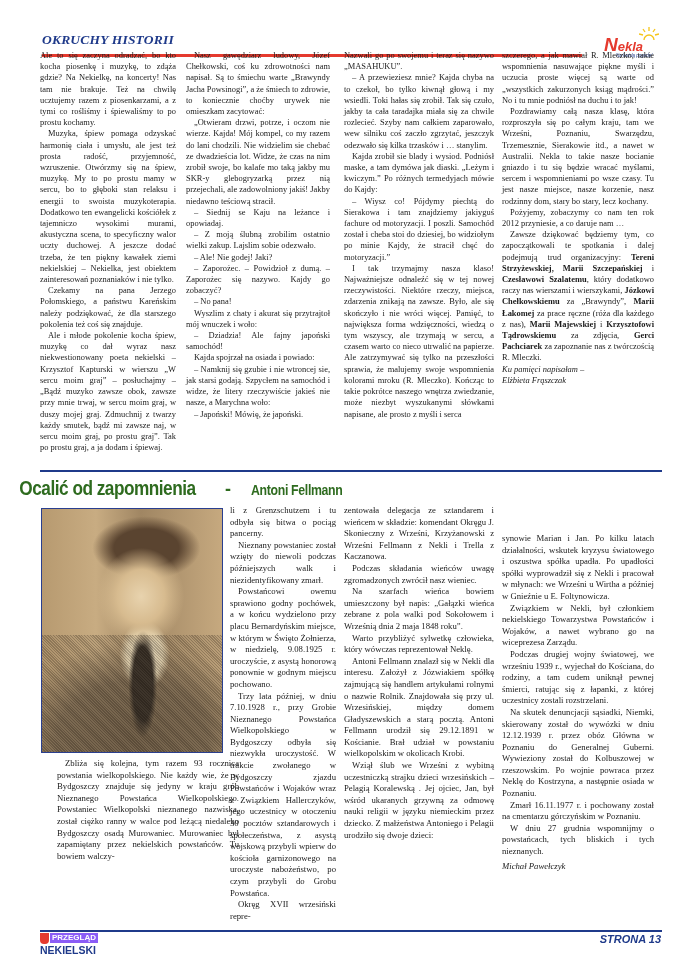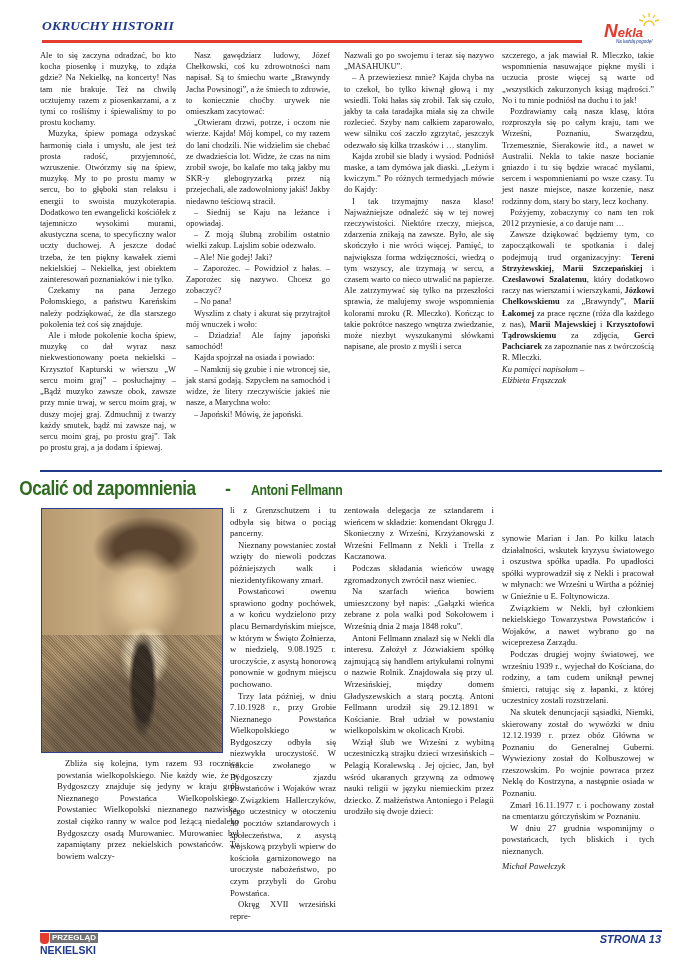--- a/index.html
+++ b/index.html
@@ -1,18 +1,18 @@
 <!DOCTYPE html>
 <html><head>
 <meta charset="utf-8">
 <style>
   * { margin: 0; padding: 0; box-sizing: border-box; }
   body { width: 679px; height: 960px; background: #ffffff; overflow: hidden; position: relative;
          font-family: "Liberation Serif", "DejaVu Serif", serif; color: #1a1a1a; }
-  .header { position: absolute; left: 34px; top: 12px; width: 630px; height: 32px; text-align: right; }
+  .header { position: absolute; left: 34px; top: 26px; width: 630px; height: 32px; text-align: right; }
   .section-title { position: absolute; left: 8px; top: 6px; font-family: "Liberation Serif", serif;
          font-style: italic; font-weight: bold; font-size: 13.5px; color: #1f3a8a; letter-spacing: 0.2px; }
   .header-rule { position: absolute; left: 8px; top: 28px; width: 540px; height: 3px; background: #e53a2e; }
   .logo { position: absolute; left: 555px; top: 0px; width: 80px; height: 36px; }
   .logo-word { position: absolute; left: 15px; top: 8px; font-family: "Liberation Sans", sans-serif;
          font-style: italic; font-weight: bold; font-size: 13px; color: #e53a2e; }
   .logo-word .n { font-size: 19px; color: #e53a2e; }
   .logo-tag { position: absolute; left: 27px; top: 27px; font-size: 4.5px; color: #1f3a8a;
          font-family: "Liberation Sans", sans-serif; font-style: italic; }
   .logo-sun { position: absolute; left: 50px; top: 1px; width: 20px; height: 14px; }
@@ -39,21 +39,21 @@
              radial-gradient(ellipse 8% 22% at 56% 72%, #2a241e 0%, #2a241e 70%, rgba(0,0,0,0) 100%),
              radial-gradient(ellipse 14% 14% at 57% 60%, #ede2c8 0%, #e5d6b4 70%, rgba(0,0,0,0) 100%),
              radial-gradient(ellipse 70% 40% at 50% 95%, #6c5b45 0%, #7a6850 60%, rgba(0,0,0,0) 100%),
              linear-gradient(90deg, #b79a70 0%, #c8ac82 30%, #a08663 55%, #c6a97f 100%); }
   .photo-shade { position:absolute; left:0; bottom:0; width:100%; height:48%;
            background: repeating-linear-gradient(45deg, rgba(60,48,35,0.35) 0 1px, rgba(140,120,95,0.2) 1px 2px); }
 
   .footer-rule { position: absolute; left: 40px; top: 930px; width: 622px; height: 1.5px; background: #1f3a8a; }
   .footer-logo { position: absolute; left: 40px; top: 932px; }
   .footer-logo .badge { position: absolute; left: 0; top: 1px; width: 9px; height: 11px; background: #e53a2e; border-radius: 0 0 4px 4px; }
-  .footer-logo .przeglad { position: absolute; left: 10px; top: 1px; background: #737373; color: #fff;
+  .footer-logo .przeglad { position: absolute; left: 10px; top: 1px; background: #8b5cf6; color: #fff;
          font-family: "Liberation Sans", sans-serif; font-size: 8px; font-weight: bold; padding: 0 2px; line-height: 10px; white-space: nowrap; }
   .footer-logo .nekielski { position: absolute; left: 0; top: 12px; color: #1f3a8a;
          font-family: "Liberation Sans", sans-serif; font-size: 10.5px; font-weight: bold; white-space: nowrap; }
   .page-num { position: absolute; right: 18px; top: 933px; color: #1f3a8a; font-family: "Liberation Sans", sans-serif;
          font-style: italic; font-weight: bold; font-size: 11px; }
 </style>
 </head>
 <body>
 
 <div class="header">
@@ -83,33 +83,34 @@
   <p class="ind">Czekamy na pana Jerzego Połomskiego, a państwu Kareńskim należy podziękować, że dla starszego pokolenia też coś się znajduje.</p>
   <p class="ind">Ale i młode pokolenie kocha śpiew, muzykę co dał wyraz nasz niekwestionowany poeta nekielski – Krzysztof Kapturski w wierszu „W sercu moim graj” – posłuchajmy – „Bądź muzyko zawsze obok, zawsze przy mnie trwaj, w sercu moim graj, w duszy mojej graj. Zdmuchnij z twarzy każdy smutek, bądź mi zawsze naj, w sercu moim graj, po prostu graj”. Tak po prostu graj, a ja dodam i śpiewaj.</p>
 </div>
 
 <div class="col" style="left:186px; top:50px; width:144px;">
   <p class="ind">Nasz gawędziarz ludowy, Józef Chełkowski, coś ku zdrowotności nam napisał. Są to śmiechu warte „Brawyndy Jacha Powsinogi”, a że śmiech to zdrowie, to koniecznie choćby urywek nie omieszkam zacytować:</p>
   <p class="dlg">„Otwieram drzwi, potrze, i oczom nie wierze. Kajda! Mój kompel, co my razem do lani chodzili. Nie widzielim sie chebać ze dwadzieścia lot. Widze, że czas na nim zrobił swoje, bo kalafe mo taką jakby mu SKR-y glebogryzarką przez nią przejechali, ale zadowolniony jakiś! Jakby niedawno teściową stracił.</p>
   <p class="dlg">– Siednij se Kaju na leżance i opowiadaj.</p>
   <p class="dlg">– Z moją ślubną zrobilim ostatnio wielki zakup. Lajslim sobie odezwało.</p>
   <p class="dlg">– Ale! Nie godej! Jaki?</p>
-  <p class="dlg">– Zaporożec. – Powidzioł z hałas. – Zaporożec się nazywo. Chcesz go zobaczyć?</p>
+  <p class="dlg">– Zaporożec. – Powidzioł z dumą. – Zaporożec się nazywo. Kajdy go zobaczyć?</p>
   <p class="dlg">– No pana!</p>
   <p class="dlg">Wyszlim z chaty i akurat się przytrajtoł mój wnuczek i woło:</p>
   <p class="dlg">– Dziadzia! Ale fajny japoński samochód!</p>
   <p class="dlg">Kajda spojrzał na osiada i powiado:</p>
   <p class="dlg">– Namknij się gzubie i nie wtroncej sie, jak starsi godają. Szpycłem na samochód i widze, że litery rzeczywiście jakieś nie nasze, a Marychna woło:</p>
   <p class="dlg">– Japoński! Mówię, że japoński.</p>
 </div>
 
 <div class="col" style="left:344px; top:50px; width:150px;">
   <p>Nazwali go po swojemu i teraz się nazywo „MASAHUKU”.</p>
   <p class="dlg">– A przewieziesz mnie? Kajda chyba na to czekoł, bo tylko kiwnął głową i my wsiedli. Toki hałas się zrobił. Tak się czuło, jakby ta cała taradajka miała się za chwile rozlecieć. Szyby nam całkiem zaparowało, wew silniku coś zaczło zgrzytać, jeszczyk odezwało się kilka trzasków i … stanylim.</p>
   <p class="ind">Kajda zrobił sie blady i wysiod. Podniósł maske, a tam dymówa jak diaski. „Leżym i kwiczym.” Po różnych termedyjach mówie do Kajdy:</p>
+  <p class="dlg">– Wiysz co! Pójdymy piechtą do Sierakowa i tam znajdziemy jakiyguś fachure od motoryzacji. I poszli. Samochód został i cheba stoi do dziesiej, bo widziołym po minie Kajdy, że stracił chęć do motoryzacji.”</p>
   <p class="ind">I tak trzymajmy nasza klaso! Najważniejsze odnaleźć się w tej nowej rzeczywistości. Niektóre rzeczy, miejsca, zdarzenia znikają na zawsze. Było, ale się skończyło i nie wróci więcej. Pamięć, to największa forma wdzięczności, wiedzą o tym wszyscy, ale trzymają w sercu, a czasem warto co nieco utrwalić na papierze. Ale zatrzymywać się tylko na przeszłości sprawia, że malujemy swoje wspomnienia kolorami mroku (R. Mleczko). Kończąc to takie pokrótce naszego wnętrza zwiedzanie, może niezbyt wyszukanymi słówkami napisane, ale prosto z myśli i serca</p>
 </div>
 
 <div class="col" style="left:502px; top:50px; width:152px;">
   <p>szczerego, a jak mawiał R. Mleczko, takie wspomnienia nasuwające piękne myśli i uczucia proste więcej są warte od „wszystkich zakurzonych ksiąg mądrości.” No i tu mnie podniósł na duchu i to jak!</p>
   <p class="ind">Pozdrawiamy całą nasza klasę, która rozproszyła się po całym kraju, tam we Wrześni, Poznaniu, Swarzędzu, Trzemesznie, Sierakowie itd., a nawet w Australii. Nekla to takie nasze bocianie gniazdo i tu się będzie wracać myślami, sercem i wspomnieniami po wsze czasy. Tu jest nasze miejsce, nasze korzenie, nasz rodzinny dom, stary bo stary, lecz kochany.</p>
   <p class="ind">Pożyjemy, zobaczymy co nam ten rok 2012 przyniesie, a co daruje nam …</p>
   <p class="ind"><span>Zawsze dziękować będziemy tym, co zapoczątkowali te spotkania i dalej podejmują trud organizacyjny: </span><b>Tereni Strzyżewskiej, Marii Szczepańskiej</b><span> i </span><b>Czesławowi Szalatemu</b><span>, który dodatkowo raczy nas wierszami i wierszykami, </span><b>Józkowi Chełkowskiemu</b><span> za „Brawyndy”, </span><b>Marii Łakomej</b><span> za prace ręczne (róża dla każdego z nas), </span><b>Marii Majewskiej</b><span> i </span><b>Krzysztofowi Tądrowskiemu</b><span> za zdjęcia, </span><b>Gerci Pachciarek</b><span> za zapoznanie nas z twórczością R. Mleczki.</span></p>
   <p class="sig">Ku pamięci napisałam –</p>
   <p class="sig">Elżbieta Frąszczak</p>
@@ -134,20 +135,21 @@
   <p class="ind">Nieznany powstaniec został wzięty do niewoli podczas późniejszych walk i niezidentyfikowany zmarł.</p>
   <p class="ind">Powstańcowi owemu sprawiono godny pochówek, a w końcu wydzielono przy placu Bernardyńskim miejsce, w którym w Święto Żołnierza, w niedzielę, 9.08.1925 r. uroczyście, z asystą honorową ponownie w godnym miejscu pochowano.</p>
   <p class="ind">Trzy lata później, w dniu 7.10.1928 r., przy Grobie Nieznanego Powstańca Wielkopolskiego w Bydgoszczy odbyła się niezwykła uroczystość. W trakcie zwołanego w Bydgoszczy zjazdu Powstańców i Wojaków wraz z Związkiem Hallerczyków, jego uczestnicy w otoczeniu 30 pocztów sztandarowych i społeczeństwa, z asystą wojskową przybyli wpierw do kościoła garnizonowego na uroczyste nabożeństwo, po czym przybyli do Grobu Powstańca.</p>
   <p class="ind">Okręg XVII wrzesiński repre-</p>
 </div>
 
 <div class="col" style="left:344px; top:505px; width:150px; font-size:8.7px; line-height:11.6px;">
   <p>zentowała delegacja ze sztandarem i wieńcem w składzie: komendant Okręgu J. Skonieczny z Wrześni, Krzyżanowski z Wrześni Fellmann z Nekli i Trella z Kaczanowa.</p>
   <p class="ind">Podczas składania wieńców uwagę zgromadzonych zwrócił nasz wieniec.</p>
   <p class="ind">Na szarfach wieńca bowiem umieszczony był napis: „Gałązki wieńca zebrane z pola walki pod Sokołowem i Wrześnią dnia 2 maja 1848 roku”.</p>
+  <p class="ind">Warto przybliżyć sylwetkę człowieka, który wówczas reprezentował Neklę.</p>
   <p class="ind">Antoni Fellmann znalazł się w Nekli dla interesu. Założył z Józwiakiem spółkę zajmującą się handlem artykułami rolnymi o nazwie Rolnik. Znajdowała się przy ul. Wrzesińskiej, między domem Gładyszewskich a starą pocztą. Antoni Fellmann urodził się 29.12.1891 w Kościanie. Brał udział w powstaniu wielkopolskim w okolicach Krobi.</p>
   <p class="ind">Wziął ślub we Wrześni z wybitną uczestniczką strajku dzieci wrzesińskich – Pelagią Koralewską . Jej ojciec, Jan, był wśród ukaranych grzywną za odmowę nauki religii w języku niemieckim przez dziecko. Z małżeństwa Antoniego i Pelagii urodziło się dwoje dzieci:</p>
 </div>
 
 <div class="col" style="left:502px; top:505px; width:152px; font-size:8.7px; line-height:11.6px;margin-top:28px;">
   <p>synowie Marian i Jan. Po kilku latach działalności, wskutek kryzysu światowego i oszustwa spółka upadła. Po upadłości spółki wyprowadził się z Nekli i pracował w młynach: we Wrześni u Wirtha a później w Gnieźnie u E. Foltynowicza.</p>
   <p class="ind">Związkiem w Nekli, był członkiem nekielskiego Towarzystwa Powstańców i Wojaków, a nawet wybrano go na wiceprezesa Zarządu.</p>
   <p class="ind">Podczas drugiej wojny światowej, we wrześniu 1939 r., wyjechał do Kościana, do rodziny, a tam cudem uniknął pewnej śmierci, ratując się z łapanki, z której uczestnicy zostali rozstrzelani.</p>
   <p class="ind">Na skutek denuncjacji sąsiadki, Niemki, skierowany został do wywózki w dniu 12.12.1939 r. przez obóz Główna w Poznaniu do Generalnej Guberni. Wywieziony został do Kolbuszowej w rzeszowskim. Po wojnie powraca przez Neklę do Kostrzyna, a następnie osiada w Poznaniu.</p>
   <p class="ind">Zmarł 16.11.1977 r. i pochowany został na cmentarzu górczyńskim w Poznaniu.</p>

